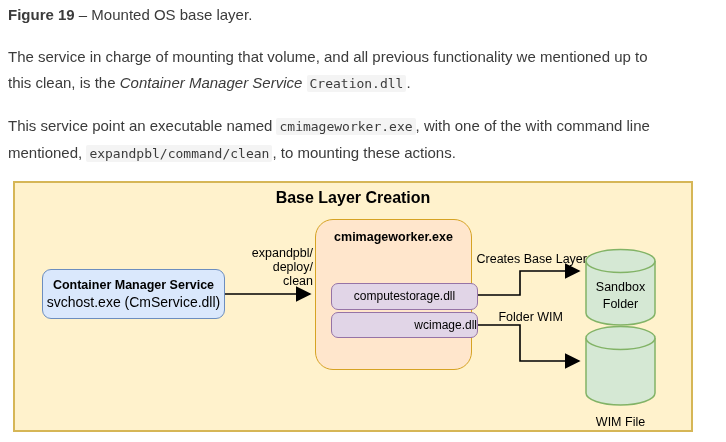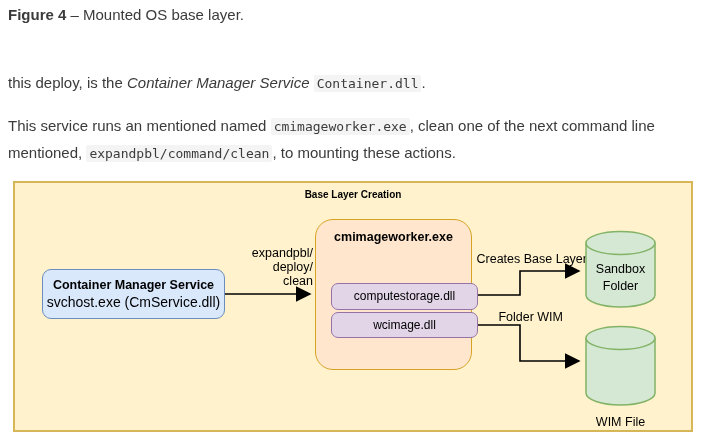--- a/index.html
+++ b/index.html
@@ -34,21 +34,21 @@
   
   .diagram {
     position:absolute; left:13px; top:181px;
     width:680px; height:251px;
     background:#fff2cc;
     border:2px solid #d6b656;
     font-size:12px; color:#000;
   }
   .diagram-title {
     position:absolute; left:0; top:6px; width:100%;
-    text-align:center; font-weight:bold; font-size:10px;
+    text-align:center; font-weight:bold; font-size:16px;
   }
 
   .service-node {
     position:absolute; left:27px; top:86px; width:183px; height:50px;
     background:#dae8fc; border:1.5px solid #6c8ebf; border-radius:9px;
     text-align:center;
   }
   .service-node .node-title { font-weight:bold; font-size:12.5px; margin-top:8px; }
   .service-node .node-sub   { font-size:14px; margin-top:2px; }
 
@@ -59,49 +59,49 @@
   .worker-title {
     position:absolute; left:0; top:10px; width:100%;
     text-align:center; font-weight:bold; font-size:12.5px;
   }
   .dll-box {
     position:absolute; left:15px; width:147px;
     background:#e1d5e7; border:1.5px solid #9673a6; border-radius:7px;
     text-align:center; font-size:12px;
   }
   .dll-box.dll1 { top:63px; height:27px; line-height:25px; }
-  .dll-box.dll2 { top:92px; height:26px; line-height:24px; }
+  .dll-box.dll2 { top:92px; height:26px; line-height:24px;text-align:right; }
 
   .connectors { position:absolute; left:0; top:0; width:680px; height:251px; }
 
   .edge-label { position:absolute; text-align:right; font-size:12.5px; color:#000; }
   .cmd-label     { left:208px; top:63px;  width:90px;  line-height:14px; white-space:pre-line; }
   .creates-label { left:452px; top:69px;  width:120px; }
   .expands-label { left:458px; top:127px; width:90px;  }
 
   .cylinder { position:absolute; width:71px; }
-  .cylinder.sandbox { left:570px; top:47px;  height:78px; }
+  .cylinder.sandbox { left:570px; top:65px;  height:78px; }
   .cylinder.wim     { left:570px; top:142px; height:81px; }
   .cylinder svg { position:absolute; left:0; top:0; }
   .cyl-label {
     position:absolute; left:0; width:100%;
     text-align:center; font-size:12.5px; line-height:17px; white-space:pre-line;
   }
   .cylinder.sandbox .cyl-label { top:31px; }
   .cylinder.wim .cyl-label { top:41px;margin-top:48px; }
 </style>
 </head>
 <body>
 
 <div class="doc">
-  <p class="para caption"><strong>Figure 4</strong><span> – Mounted OS base layer.</span></p>
+  <p class="para caption"><strong>Figure 19</strong><span> – Mounted OS base layer.</span></p>
 
-  <p class="para spaced"><br><span>this deploy, is the </span><em>Container Manager Service</em><span> </span><code class="inline-code">Container.dll</code><span>.</span></p>
+  <p class="para spaced"><span>The service in charge of mounting that volume, and all previous functionality we mentioned up to</span><br><span>this clean, is the </span><em>Container Manager Service</em><span> </span><code class="inline-code">Creation.dll</code><span>.</span></p>
 
-  <p class="para spaced"><span>This service runs an mentioned named </span><code class="inline-code">cmimageworker.exe</code><span>, clean one of the next command line</span><br><span>mentioned, </span><code class="inline-code">expandpbl/command/clean</code><span>, to mounting these actions.</span></p>
+  <p class="para spaced"><span>This service point an executable named </span><code class="inline-code">cmimageworker.exe</code><span>, with one of the with command line</span><br><span>mentioned, </span><code class="inline-code">expandpbl/command/clean</code><span>, to mounting these actions.</span></p>
 </div>
 
 <div class="diagram">
   <div class="diagram-title">Base Layer Creation</div>
 
   <svg class="connectors" width="680" height="251" viewBox="0 0 680 251">
     <defs>
       <marker id="ah" viewBox="0 0 10 10" refX="9" refY="5" markerWidth="10" markerHeight="10" orient="auto-start-reverse">
         <path d="M0,0 L10,5 L0,10 z" fill="#000000"></path>
       </marker>

